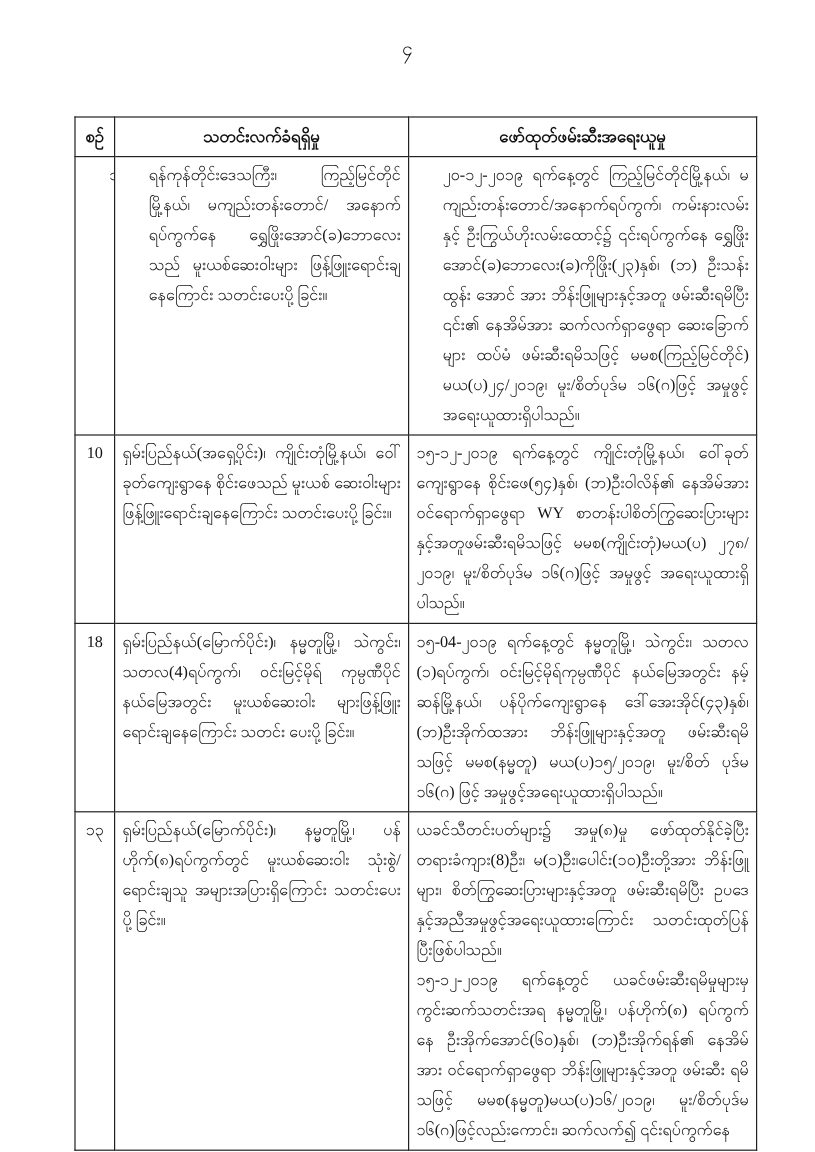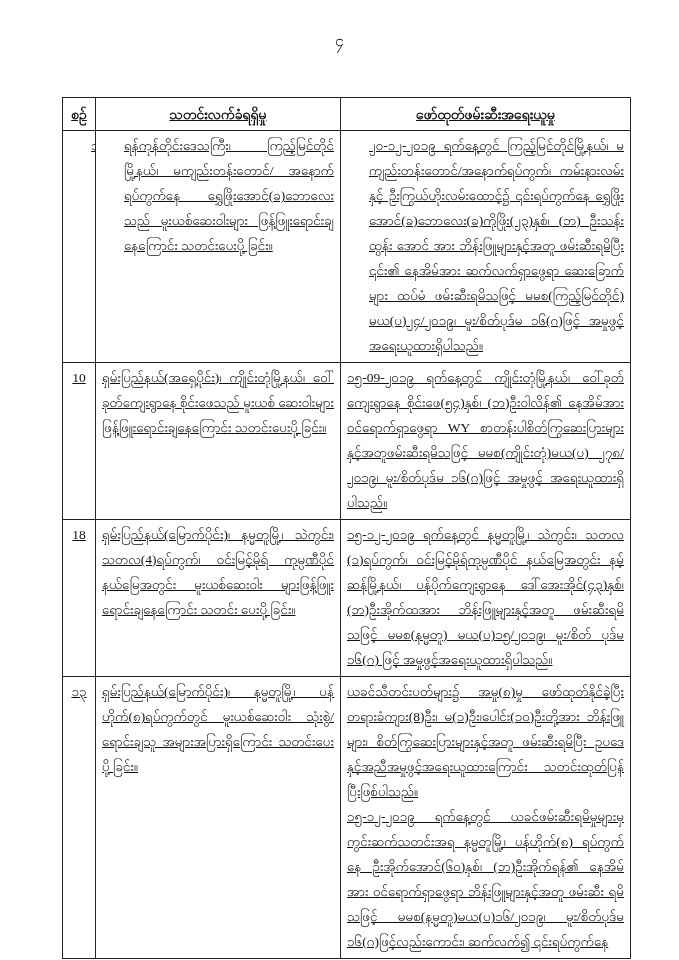--- a/index.html
+++ b/index.html
@@ -32,21 +32,20 @@
     table-layout: fixed;
   }
   table.report-table th,
   table.report-table td {
     border: 1px solid #222222;
     vertical-align: top;
     font-size: 13.5px;
     line-height: 25px;
     padding: 2px 6px 4px 6px;
     overflow: hidden;
-    text-decoration: underline;
   }
   table.report-table th {
     font-weight: bold;
     text-align: center;
     vertical-align: middle;
     height: 28px;
     padding: 2px;
     font-size: 14px;
   }
   col.c-no     { width: 33px;  }
@@ -96,30 +95,30 @@
       <td class="text-cell">
         <p>၂၀-၁၂-၂၀၁၉ ရက်နေ့တွင် ကြည့်မြင်တိုင်မြို့နယ်၊ မကျည်းတန်းတောင်/အနောက်ရပ်ကွက်၊ ကမ်းနားလမ်း နှင့် ဦးကြွယ်ဟိုးလမ်းထောင့်၌ ၎င်းရပ်ကွက်နေ ရွှေဖြိုး အောင်(ခ)ဘောလေး(ခ)ကိုဖြိုး(၂၃)နှစ်၊ (ဘ) ဦးသန်းထွန်း အောင် အား ဘိန်းဖြူများနှင့်အတူ ဖမ်းဆီးရမိပြီး ၎င်း၏ နေအိမ်အား ဆက်လက်ရှာဖွေရာ ဆေးခြောက်များ ထပ်မံ ဖမ်းဆီးရမိသဖြင့် မမစ(ကြည့်မြင်တိုင်) မယ(ပ)၂၄/၂၀၁၉၊ မူး/စိတ်ပုဒ်မ ၁၆(ဂ)ဖြင့် အမှုဖွင့်အရေးယူထားရှိပါသည်။</p>
       </td>
     </tr>
     <tr class="row-11">
       <td class="no-cell">10</td>
       <td class="text-cell">
         <p>ရှမ်းပြည်နယ်(အရှေ့ပိုင်း)၊ ကျိုင်းတုံမြို့နယ်၊ ဝေါ်ခုတ်ကျေးရွာနေ စိုင်းဖေသည် မူးယစ် ဆေးဝါးများ ဖြန့်ဖြူးရောင်းချနေကြောင်း သတင်းပေးပို့ခြင်း။</p>
       </td>
       <td class="text-cell">
-        <p>၁၅-09-၂၀၁၉ ရက်နေ့တွင် ကျိုင်းတုံမြို့နယ်၊ ဝေါ်ခုတ် ကျေးရွာနေ စိုင်းဖေ(၅၄)နှစ်၊ (ဘ)ဦးဝါလိန်၏ နေအိမ်အား ဝင်ရောက်ရှာဖွေရာ WY စာတန်းပါစိတ်ကြွဆေးပြားများ နှင့်အတူဖမ်းဆီးရမိသဖြင့် မမစ(ကျိုင်းတုံ)မယ(ပ) ၂၇၈/ ၂၀၁၉၊ မူး/စိတ်ပုဒ်မ ၁၆(ဂ)ဖြင့် အမှုဖွင့် အရေးယူထားရှိ ပါသည်။</p>
+        <p>၁၅-၁၂-၂၀၁၉ ရက်နေ့တွင် ကျိုင်းတုံမြို့နယ်၊ ဝေါ်ခုတ် ကျေးရွာနေ စိုင်းဖေ(၅၄)နှစ်၊ (ဘ)ဦးဝါလိန်၏ နေအိမ်အား ဝင်ရောက်ရှာဖွေရာ WY စာတန်းပါစိတ်ကြွဆေးပြားများ နှင့်အတူဖမ်းဆီးရမိသဖြင့် မမစ(ကျိုင်းတုံ)မယ(ပ) ၂၇၈/ ၂၀၁၉၊ မူး/စိတ်ပုဒ်မ ၁၆(ဂ)ဖြင့် အမှုဖွင့် အရေးယူထားရှိ ပါသည်။</p>
       </td>
     </tr>
     <tr class="row-12">
       <td class="no-cell">18</td>
       <td class="text-cell">
         <p>ရှမ်းပြည်နယ်(မြောက်ပိုင်း)၊ နမ္မတူမြို့၊ သဲကွင်း၊ သတလ(4)ရပ်ကွက်၊ ဝင်းမြင့်မိုရ် ကုမ္ပဏီပိုင် နယ်မြေအတွင်း မူးယစ်ဆေးဝါး များဖြန့်ဖြူးရောင်းချနေကြောင်း သတင်း ပေးပို့ခြင်း။</p>
       </td>
       <td class="text-cell">
-        <p>၁၅-၁၂-၂၀၁၉ ရက်နေ့တွင် နမ္မတူမြို့၊ သဲကွင်း၊ သတလ (၁)ရပ်ကွက်၊ ဝင်းမြင့်မိုရ်ကုမ္ပဏီပိုင် နယ်မြေအတွင်း နမ့်ဆန်မြို့နယ်၊ ပန်ပိုက်ကျေးရွာနေ ဒေါ်အေးအိုင်(၄၃)နှစ်၊ (ဘ)ဦးအိုက်ထအား ဘိန်းဖြူများနှင့်အတူ ဖမ်းဆီးရမိ သဖြင့် မမစ(နမ္မတူ) မယ(ပ)၁၅/၂၀၁၉၊ မူး/စိတ် ပုဒ်မ ၁၆(ဂ) ဖြင့် အမှုဖွင့်အရေးယူထားရှိပါသည်။</p>
+        <p>၁၅-04-၂၀၁၉ ရက်နေ့တွင် နမ္မတူမြို့၊ သဲကွင်း၊ သတလ (၁)ရပ်ကွက်၊ ဝင်းမြင့်မိုရ်ကုမ္ပဏီပိုင် နယ်မြေအတွင်း နမ့်ဆန်မြို့နယ်၊ ပန်ပိုက်ကျေးရွာနေ ဒေါ်အေးအိုင်(၄၃)နှစ်၊ (ဘ)ဦးအိုက်ထအား ဘိန်းဖြူများနှင့်အတူ ဖမ်းဆီးရမိ သဖြင့် မမစ(နမ္မတူ) မယ(ပ)၁၅/၂၀၁၉၊ မူး/စိတ် ပုဒ်မ ၁၆(ဂ) ဖြင့် အမှုဖွင့်အရေးယူထားရှိပါသည်။</p>
       </td>
     </tr>
     <tr class="row-13">
       <td class="no-cell">၁၃</td>
       <td class="text-cell">
         <p>ရှမ်းပြည်နယ်(မြောက်ပိုင်း)၊ နမ္မတူမြို့၊ ပန်ဟိုက်(၈)ရပ်ကွက်တွင် မူးယစ်ဆေးဝါး သုံးစွဲ/ရောင်းချသူ အများအပြားရှိကြောင်း သတင်းပေးပို့ခြင်း။</p>
       </td>
       <td class="text-cell">
         <p>ယခင်သီတင်းပတ်များ၌ အမှု(၈)မှု ဖော်ထုတ်နိုင်ခဲ့ပြီး တရားခံကျား(8)ဦး၊ မ(၁)ဦး၊ပေါင်း(၁၀)ဦးတို့အား ဘိန်းဖြူ များ၊ စိတ်ကြွဆေးပြားများနှင့်အတူ ဖမ်းဆီးရမိပြီး ဥပဒေ နှင့်အညီအမှုဖွင့်အရေးယူထားကြောင်း သတင်းထုတ်ပြန် ပြီးဖြစ်ပါသည်။</p>
         <p>၁၅-၁၂-၂၀၁၉ ရက်နေ့တွင် ယခင်ဖမ်းဆီးရမိမှုများမှ ကွင်းဆက်သတင်းအရ နမ္မတူမြို့၊ ပန်ဟိုက်(၈) ရပ်ကွက် နေ ဦးအိုက်အောင်(၆၀)နှစ်၊ (ဘ)ဦးအိုက်ရန်၏ နေအိမ် အား ဝင်ရောက်ရှာဖွေရာ ဘိန်းဖြူများနှင့်အတူ ဖမ်းဆီး ရမိသဖြင့် မမစ(နမ္မတူ)မယ(ပ)၁၆/၂၀၁၉၊ မူး/စိတ်ပုဒ်မ ၁၆(ဂ)ဖြင့်လည်းကောင်း၊ ဆက်လက်၍ ၎င်းရပ်ကွက်နေ</p>

